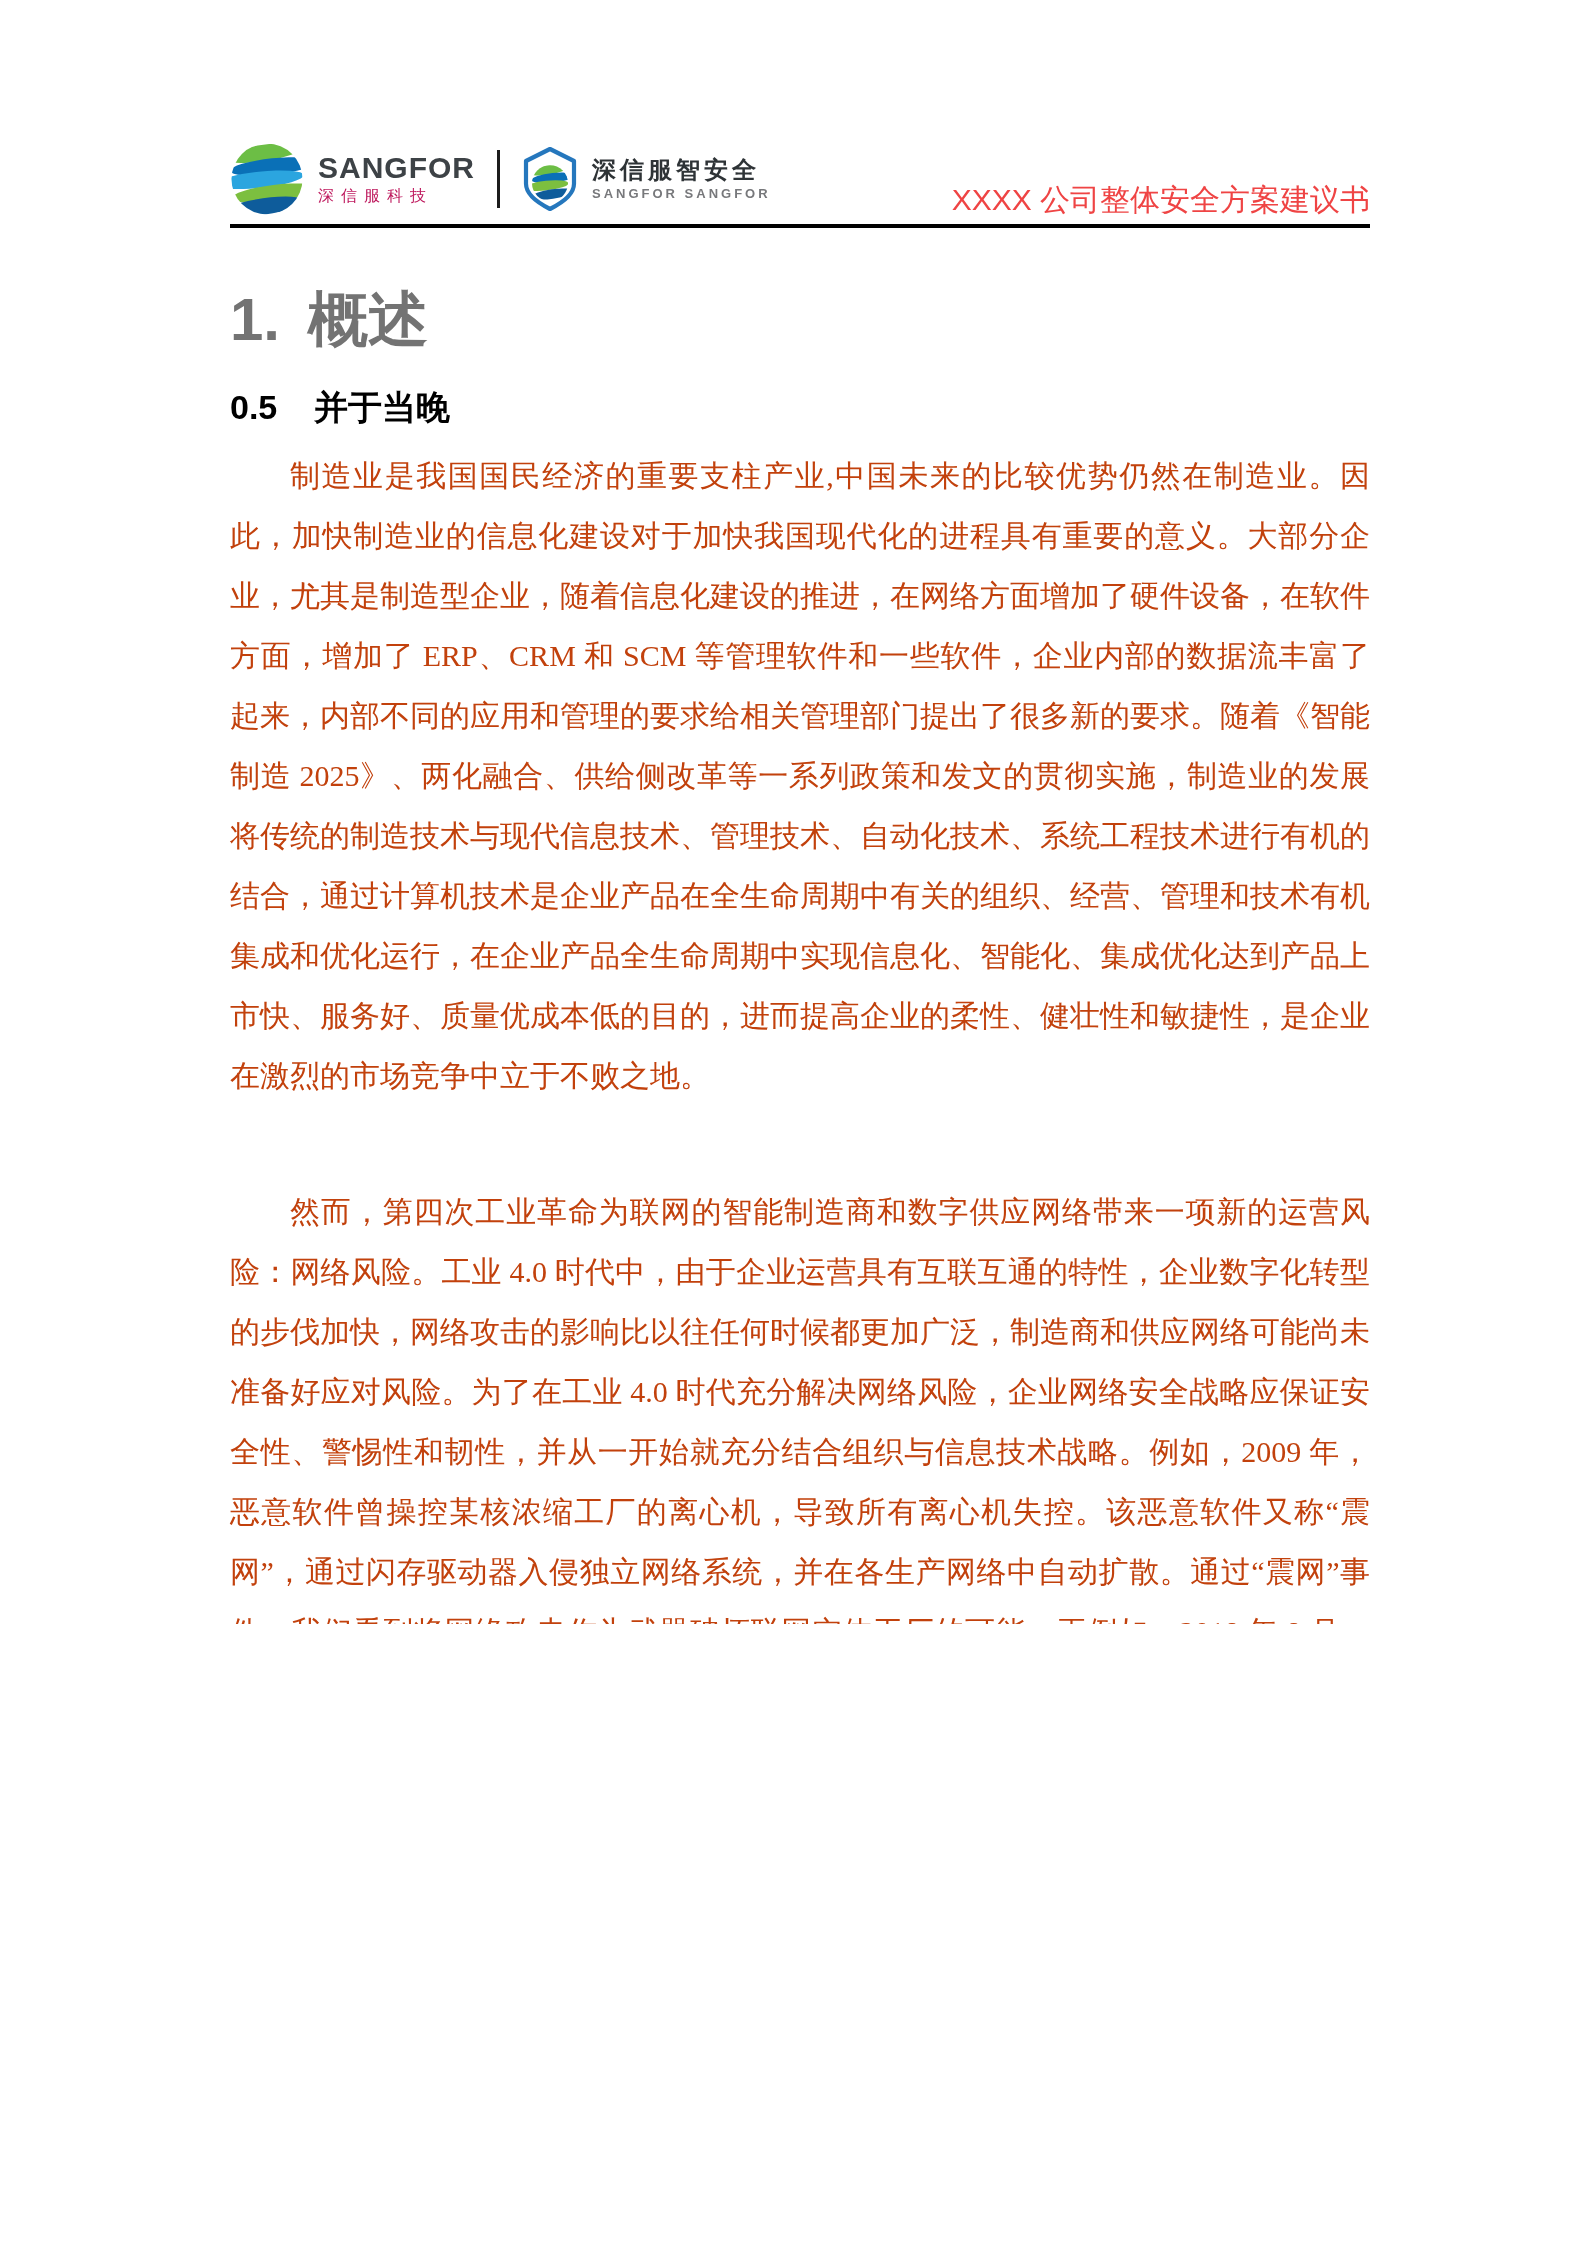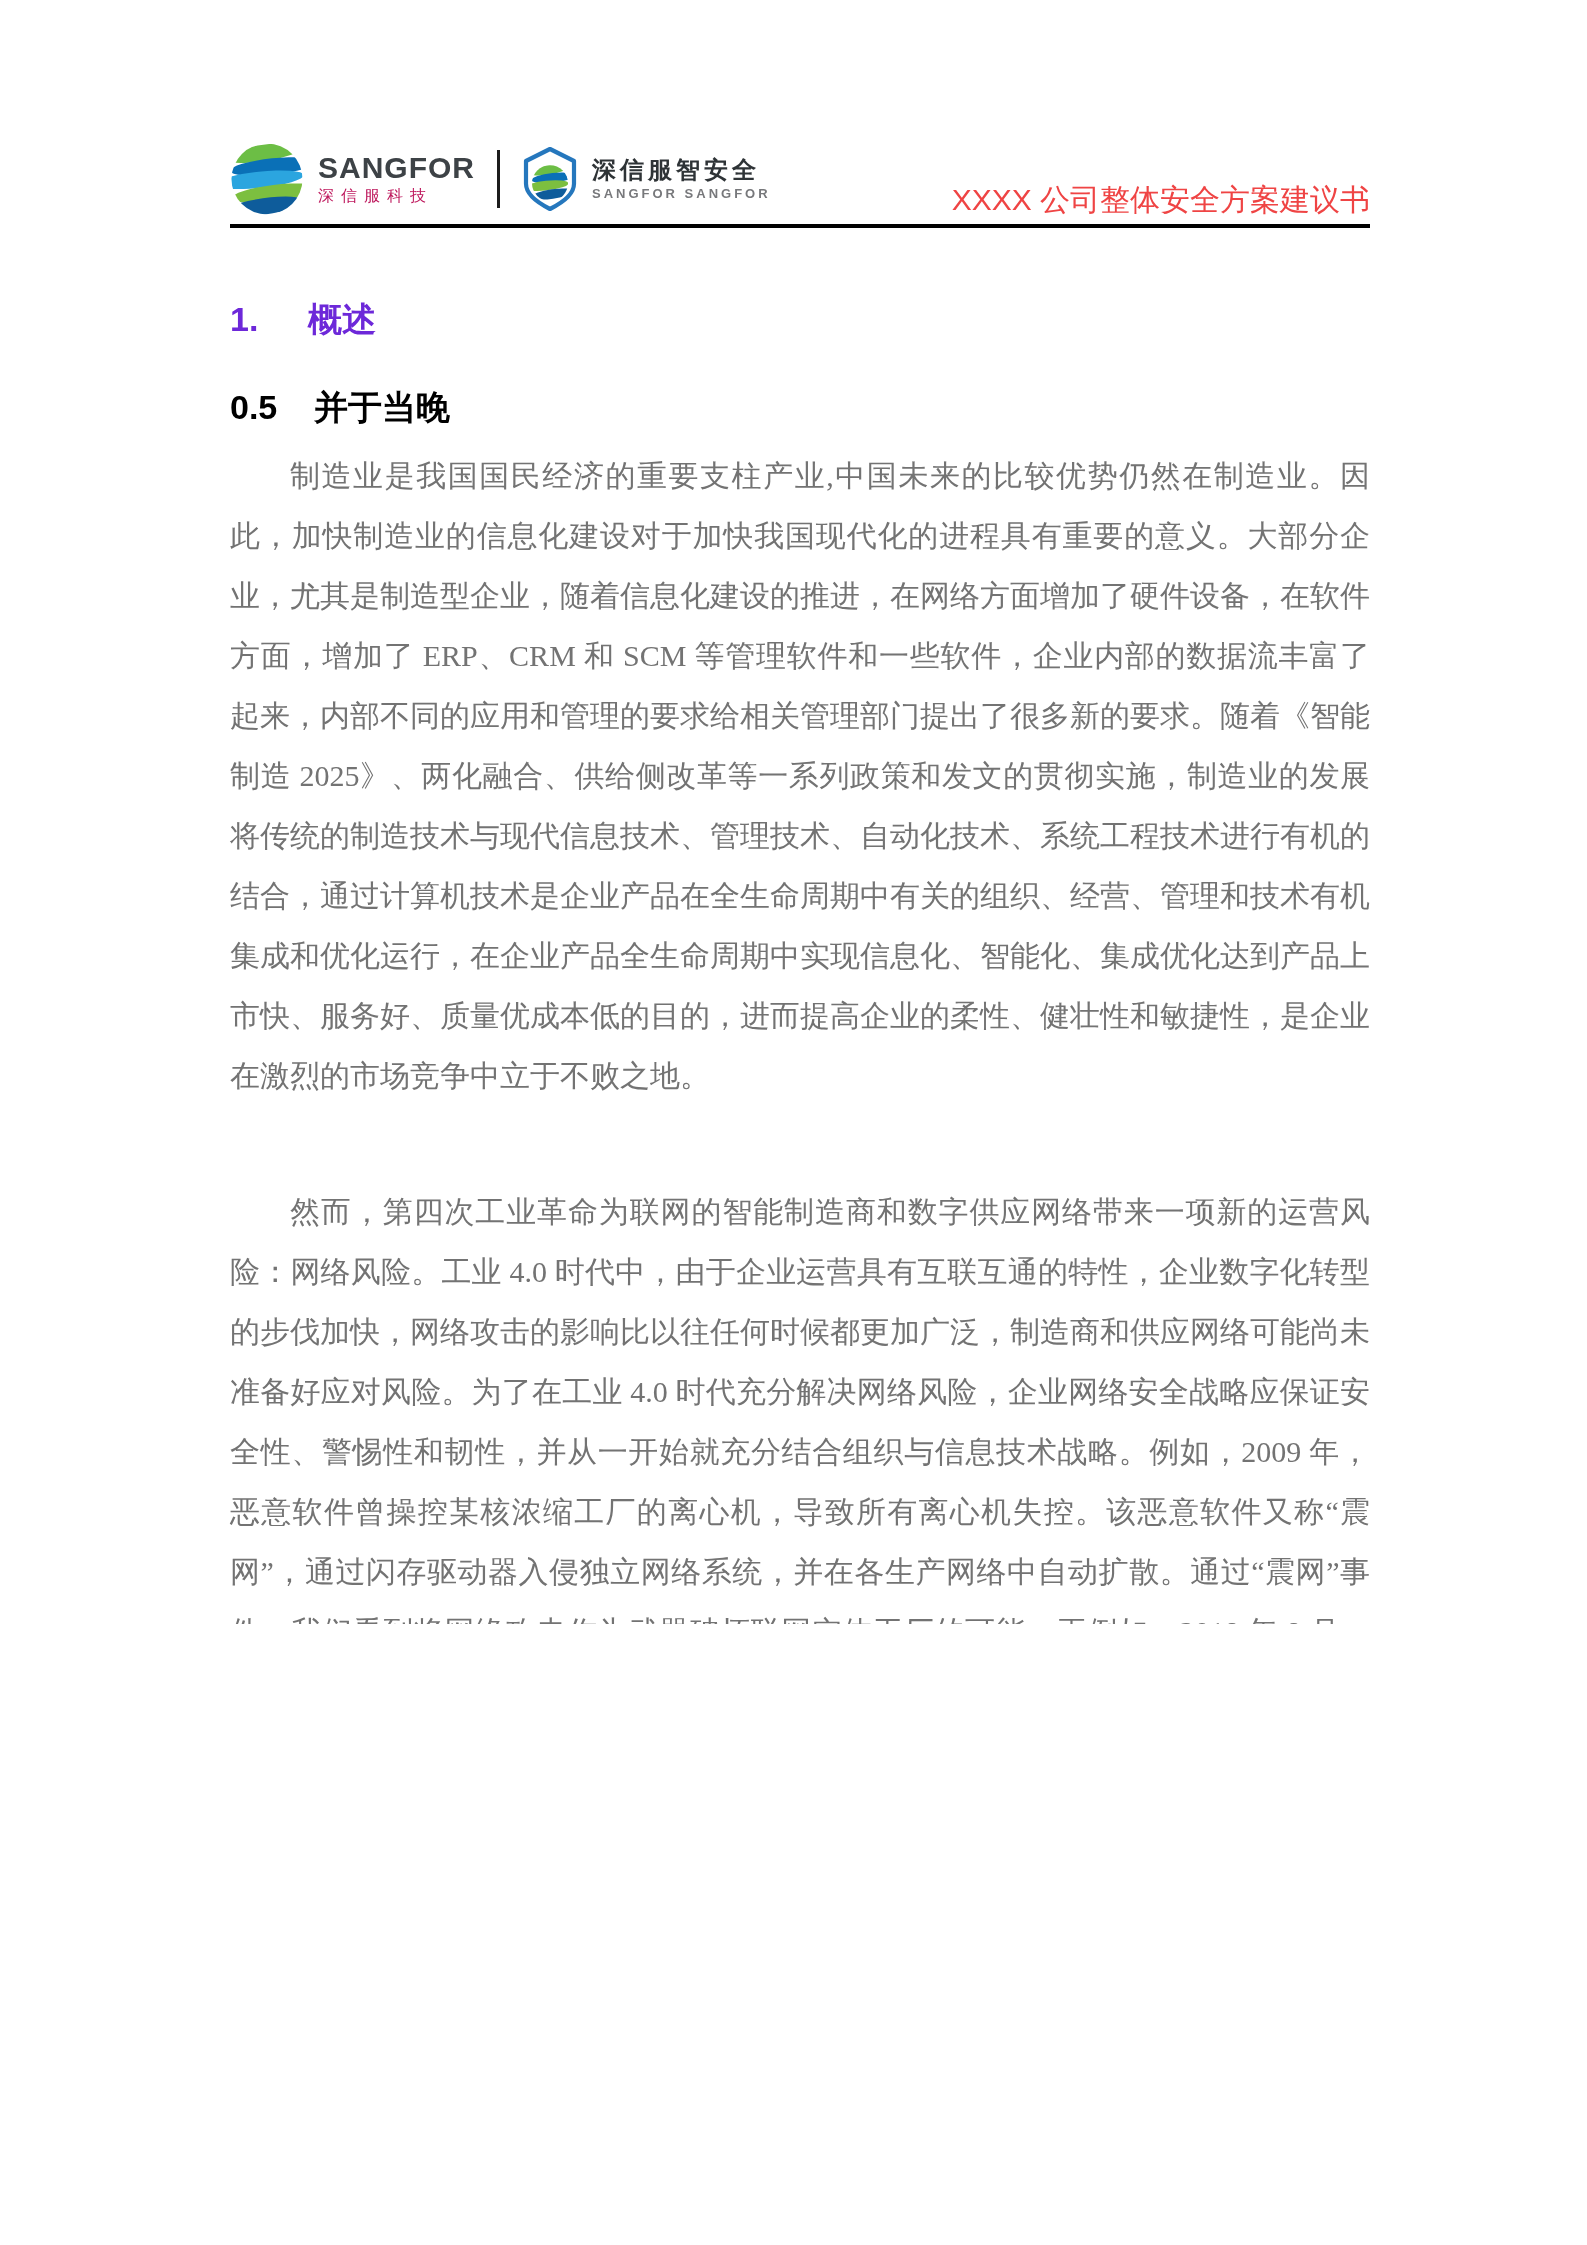--- a/index.html
+++ b/index.html
@@ -75,42 +75,42 @@
     line-height: 36px;
     margin-bottom: -2px;
     white-space: nowrap;
     color: #ef4444;
   }
   
   .h1 {
     margin: 64px 0 0 0;
     font-family: "Liberation Sans", sans-serif;
     font-weight: bold;
-    font-size: 34px;
+    font-size: 60px;
     line-height: 55px;
-    color: #6d28d9;
+    color: #737373;
   }
   .h1 .num { display: inline-block; width: 78px; }
   .h2 {
     margin: 40px 0 0 0;
     font-family: "Liberation Sans", sans-serif;
     font-weight: bold;
     font-size: 34px;
     line-height: 41px;
     color: #000000;
   }
   .h2 .num { display: inline-block; width: 84px; }
   
   .body-para {
     margin: 18px 0 0 0;
     font-size: 30px;
     line-height: 60px;
     text-align: justify;
     text-indent: 2em;
-    color: #737373;
+    color: #c2410c;
   }
   .body-para + .body-para { margin-top: 76px; }
   
   .doc-footer {
     position: absolute;
     left: 230px;
     width: 1140px;
     top: 2090px;
     border-top: 3px solid #000000;
     text-align: right;

